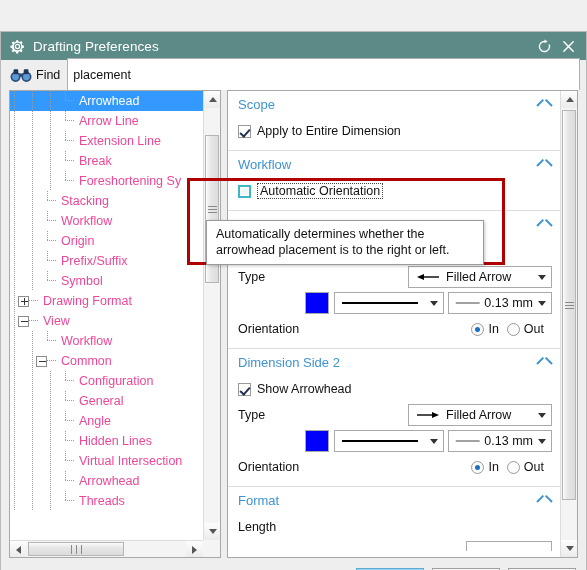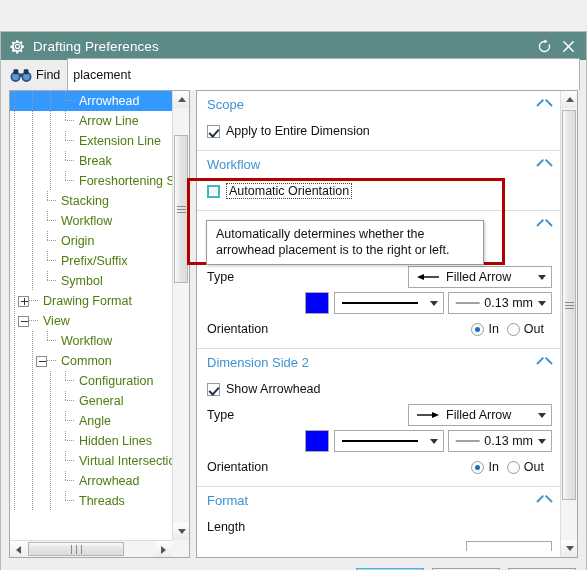--- a/index.html
+++ b/index.html
@@ -61,39 +61,39 @@
   .body {
     position: absolute;
     left: 0; top: 58px; right: 0; bottom: 42px;
     display: flex;
     background: #eeeeee;
     padding: 0 4px 0 4px;
   }
 
   
   .tree-panel {
-    width: 181px;
+    width: 212px;
     flex: 0 0 auto;
     background: #ffffff;
     border: 1px solid #a8a8a8;
     position: relative;
     overflow: hidden;
     margin-left: 4px;
   }
   .tree-scroll {
     position: absolute; left: 0; top: 0; right: 17px; bottom: 17px;
     overflow: hidden;
   }
   .tnode {
     height: 20px;
     display: flex;
     align-items: center;
     white-space: nowrap;
     font-size: 12.5px;
-    color: #4d7c0f;
+    color: #ec4899;
     position: relative;
   }
   .tnode .lbl { padding: 0 3px; line-height: 20px; }
   .tnode.sel { background: #3399ff; color: #ffffff; }
   .tnode.sel .lbl { background: #3399ff; }
   .indent { flex: 0 0 auto; height: 20px; position: relative; }
   .vline {
     position: absolute; top: 0; bottom: 0; width: 1px;
     background-image: linear-gradient(to bottom, #9a9a9a 50%, transparent 50%);
     background-size: 1px 2px;

